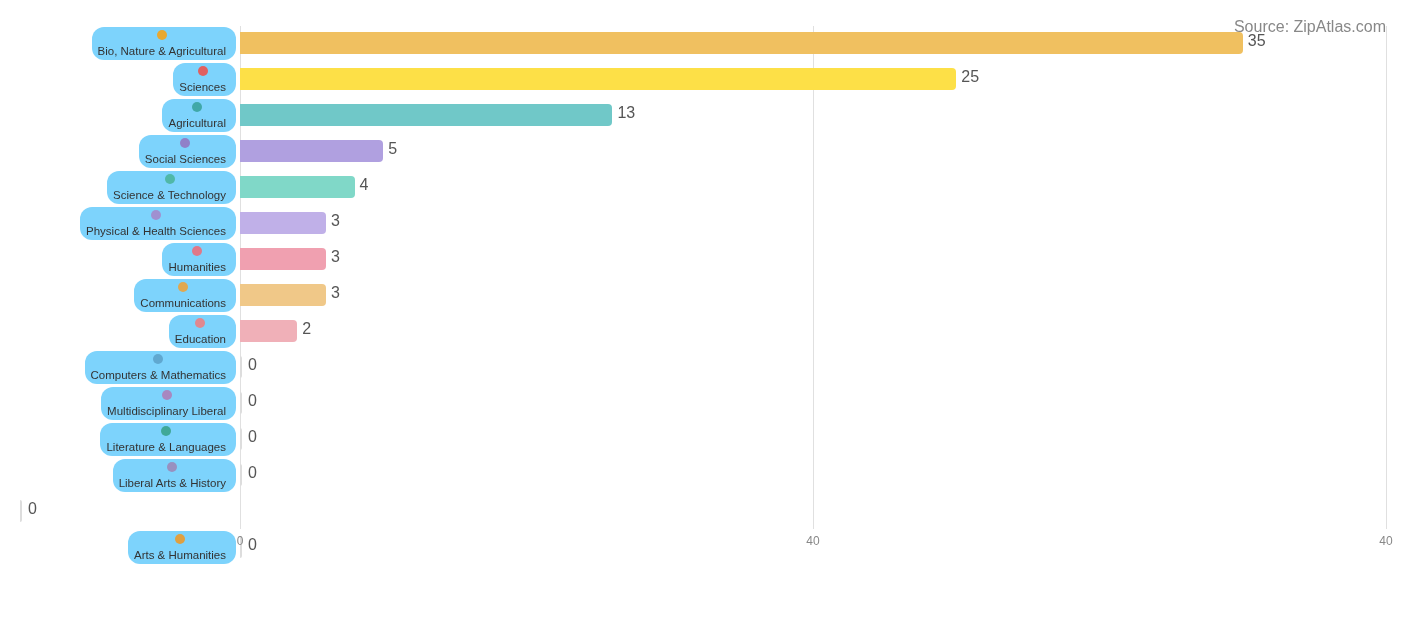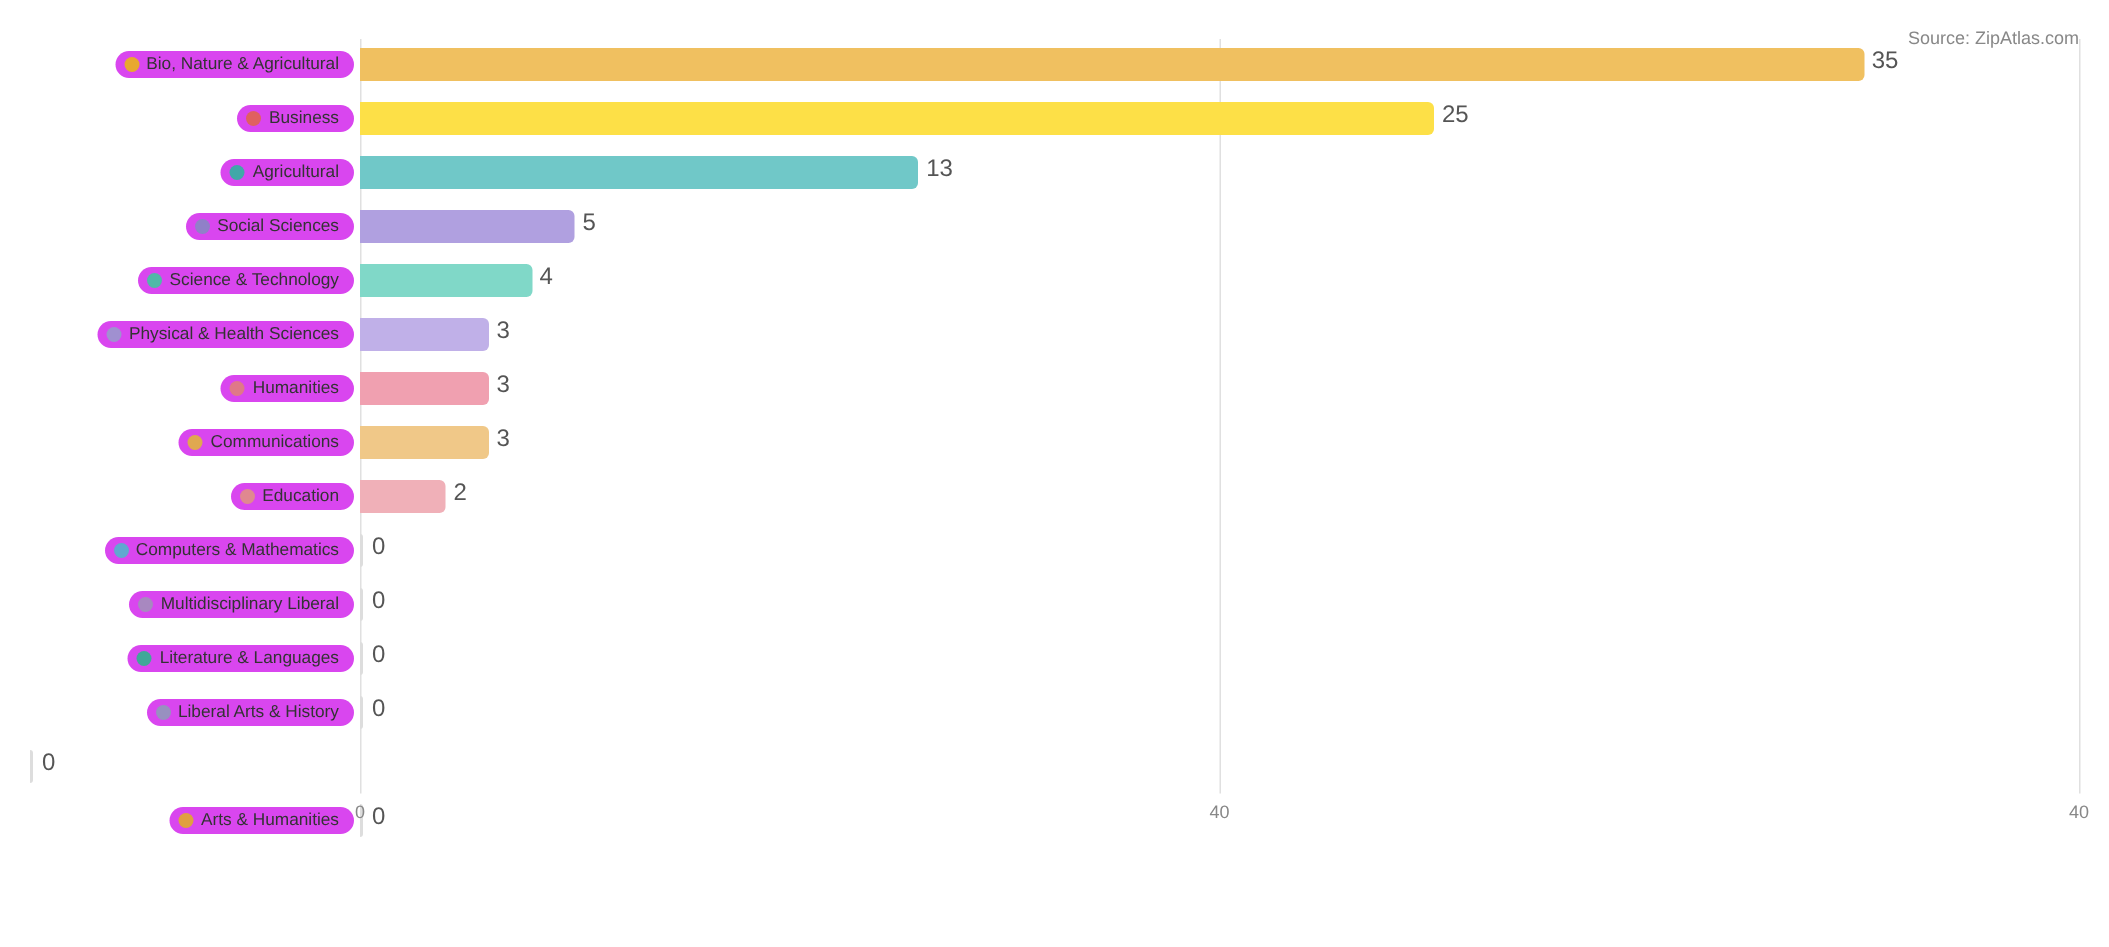--- a/index.html
+++ b/index.html
@@ -21,21 +21,21 @@
       font-weight: bold;
       color: #333;
       letter-spacing: 0.5px;
       margin-bottom: 4px;
       text-transform: uppercase;
     }
     .chart-source {
       position: absolute;
       top: 18px;
       right: 20px;
-      font-size: 12px;
+      font-size: 16px;
       color: #888;
     }
     .chart-area {
       position: relative;
       width: 100%;
       height: calc(100% - 30px);
       margin-top: 8px;
     }
     .bars-section {
       position: relative;
@@ -73,24 +73,25 @@
       padding-right: 4px;
       text-align: right;
       display: flex;
       align-items: center;
       justify-content: flex-end;
     }
     .bar-label-pill {
       display: inline-flex;
       align-items: center;
       gap: 5px;
-      background: #d946ef;
+      background: #7dd3fc;
       border-radius: 12px;
       padding: 3px 10px 3px 6px;
       font-size: 11.5px;
+      flex-direction: column;
     }
     .bar-label-dot {
       width: 10px;
       height: 10px;
       border-radius: 50%;
       flex-shrink: 0;
     }
     .bar-track {
       flex: 1;
       height: 22px;
@@ -148,21 +149,21 @@
           <div class="bar-track">
             <div class="bar-fill" style="width: 87.5%; background: rgb(240, 192, 96);">
               <span class="bar-value">35</span>
             </div>
           </div>
         </div>
         <div class="bar-row">
           <div class="bar-label">
             <span class="bar-label-pill">
               <span class="bar-label-dot" style="background: rgb(224, 96, 96);"></span>
-              <span>Business</span>
+              <span>Sciences</span>
             </span>
           </div>
           <div class="bar-track">
             <div class="bar-fill" style="width: 62.5%; background: #fde047;">
               <span class="bar-value">25</span>
             </div>
           </div>
         </div>
         <div class="bar-row">
           <div class="bar-label">

